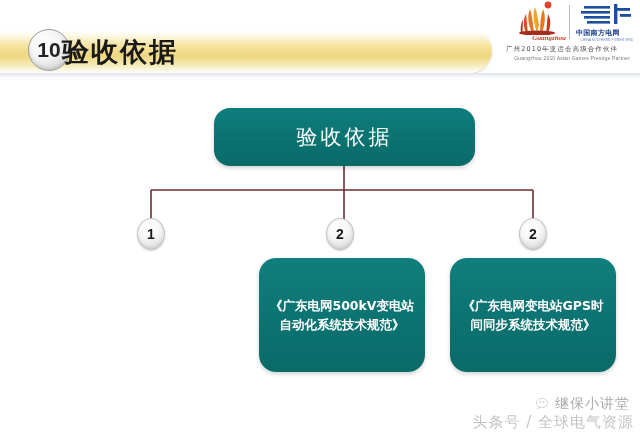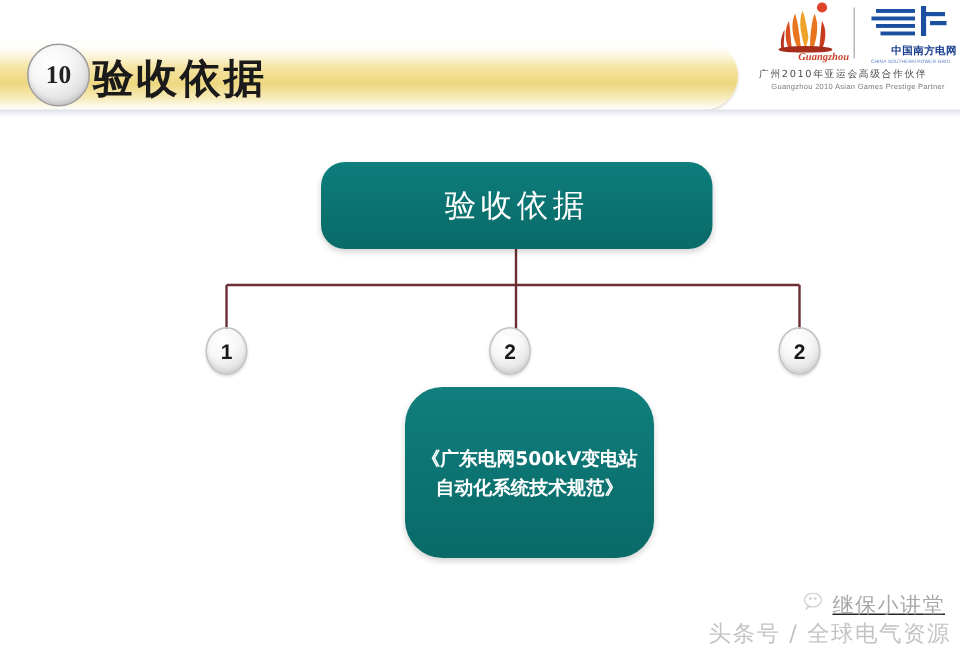--- a/index.html
+++ b/index.html
@@ -40,28 +40,28 @@
     border-top-right-radius: 23px;
   }
   .banner-underline {
     position: absolute;
     left: 0; top: 73px;
     width: 640px; height: 5px;
     background: linear-gradient(to bottom, #dfe3ea 0%, #eef1f5 55%, #ffffff 100%);
   }
   .num-badge {
     position: absolute;
-    left: 18px; top: 29px;
+    left: 28px; top: 29px;
     width: 42px; height: 42px;
     border-radius: 50%;
     background: radial-gradient(circle at 36% 30%, #ffffff 0%, #f4f4f4 42%, #d9d9d9 78%, #bdbdbd 100%);
     border: 1.5px solid #9d9d9d;
     display: flex; align-items: center; justify-content: center;
-    font-size: 17px; font-weight: 700; color: #222222;
-    font-family: Liberation Serif, serif;
+    font-size: 21px; font-weight: 700; color: #222222;
+    font-family: Liberation Sans, sans-serif;
     box-shadow: inset 0 -2px 3px rgba(0,0,0,0.10);
   }
   .banner-title {
     position: absolute;
     left: 62px; top: 34px;
     font-size: 27px;
     font-weight: 700;
     color: #1a1a1a;
     letter-spacing: 2px;
     font-family: "DejaVu Sans", "Liberation Sans", sans-serif;
@@ -75,21 +75,21 @@
   }
   .logo-row { position: absolute; left: 0; top: 0; width: 132px; height: 42px; }
   .logo-gz { position: absolute; left: 2px; top: 0; width: 58px; height: 42px; }
   .logo-divider {
     position: absolute; left: 63px; top: 4px;
     width: 1px; height: 34px; background: #b9b9b9;
   }
   .logo-csg { position: absolute; left: 70px; top: 2px; width: 62px; height: 40px; }
   .csg-mark { width: 62px; height: 22px; }
   .csg-name {
-    width: 62px; text-align: right;
+    width: 62px; text-align: left;
     font-size: 7px; font-weight: 700; color: #1b3f8f;
     font-family: "DejaVu Sans", sans-serif;
     line-height: 9px;
     letter-spacing: 0.3px;
   }
   .csg-sub {
     width: 62px; text-align: center;
     font-size: 3.2px; color: #5c7fc0;
     font-family: "Liberation Sans", sans-serif;
     line-height: 5px; letter-spacing: 0.1px;
@@ -135,21 +135,21 @@
     position: absolute;
     top: 180px;
     width: 166px; height: 114px;
     border-radius: 17px;
     background: linear-gradient(to bottom, #107f7d 0%, #0c7472 50%, #0a6a68 100%);
     display: flex; align-items: center; justify-content: center;
     padding: 6px 10px;
     box-shadow: 0 2px 4px rgba(0,0,0,0.18);
   }
   .leaf-1 { left: 68px; }
-  .leaf-2 { left: 270px; border-radius: 25px; }
+  .leaf-2 { left: 259px; }
   .leaf-3 { left: 450px; }
   .leaf-label {
     font-size: 12.5px; line-height: 19px;
     color: #ffffff; text-align: center; font-weight: 700;
     font-family: "DejaVu Sans", "Liberation Sans", sans-serif;
   }
 
   .node-badge {
     position: absolute;
     top: 140px;
@@ -164,21 +164,21 @@
     z-index: 4;
   }
   .badge-1 { left: 137px; }
   .badge-2 { left: 326px; }
   .badge-3 { left: 519px; }
 
   
   .watermark { position: absolute; right: 4px; bottom: 2px; width: 200px; height: 52px; }
   .wm-line1 {
     position: absolute; right: 6px; top: 6px;
-    display: flex; align-items: flex-start; gap: 4px; text-decoration: underline;
+    display: flex; align-items: center; gap: 4px;
   }
   .wm-chat { width: 15px; height: 12px; opacity: 0.5; }
   .wm-text1 {
     font-size: 14px; color: #9a9a9a; letter-spacing: 1px;
     font-family: "DejaVu Sans", sans-serif; opacity: 0.85;
   }
   .wm-text2 {
     position: absolute; right: 2px; top: 24px;
     font-size: 15px; color: #b5b5b5; letter-spacing: 1px;
     font-family: "DejaVu Sans", sans-serif; opacity: 0.8; text-align: center;
@@ -254,20 +254,23 @@
       <span class="root-label">验收依据</span>
     </div>
 
     <div class="node-badge badge-1">1</div>
     <div class="node-badge badge-2">2</div>
     <div class="node-badge badge-3">2</div>
 
     <div class="leaf-box leaf-2">
       <span class="leaf-label">《广东电网500kV变电站自动化系统技术规范》</span>
     </div>
+    <div class="leaf-box leaf-3">
+      <span class="leaf-label">《广东电网变电站GPS时间同步系统技术规范》</span>
+    </div>
   </div>
 
   <div class="watermark">
     <div class="wm-line1">
       <svg class="wm-chat" viewBox="0 0 15 12">
         <ellipse cx="6" cy="5" rx="5.6" ry="4.6" fill="none" stroke="#a8a8a8" stroke-width="0.9"></ellipse>
         <circle cx="4.2" cy="4" r="0.9" fill="#9a9a9a"></circle>
         <circle cx="7.6" cy="4" r="0.9" fill="#9a9a9a"></circle>
         <path d="M2.6 8.6 L1.4 11 L4.2 9.4 Z" fill="none" stroke="#a8a8a8" stroke-width="0.8"></path>
       </svg>

